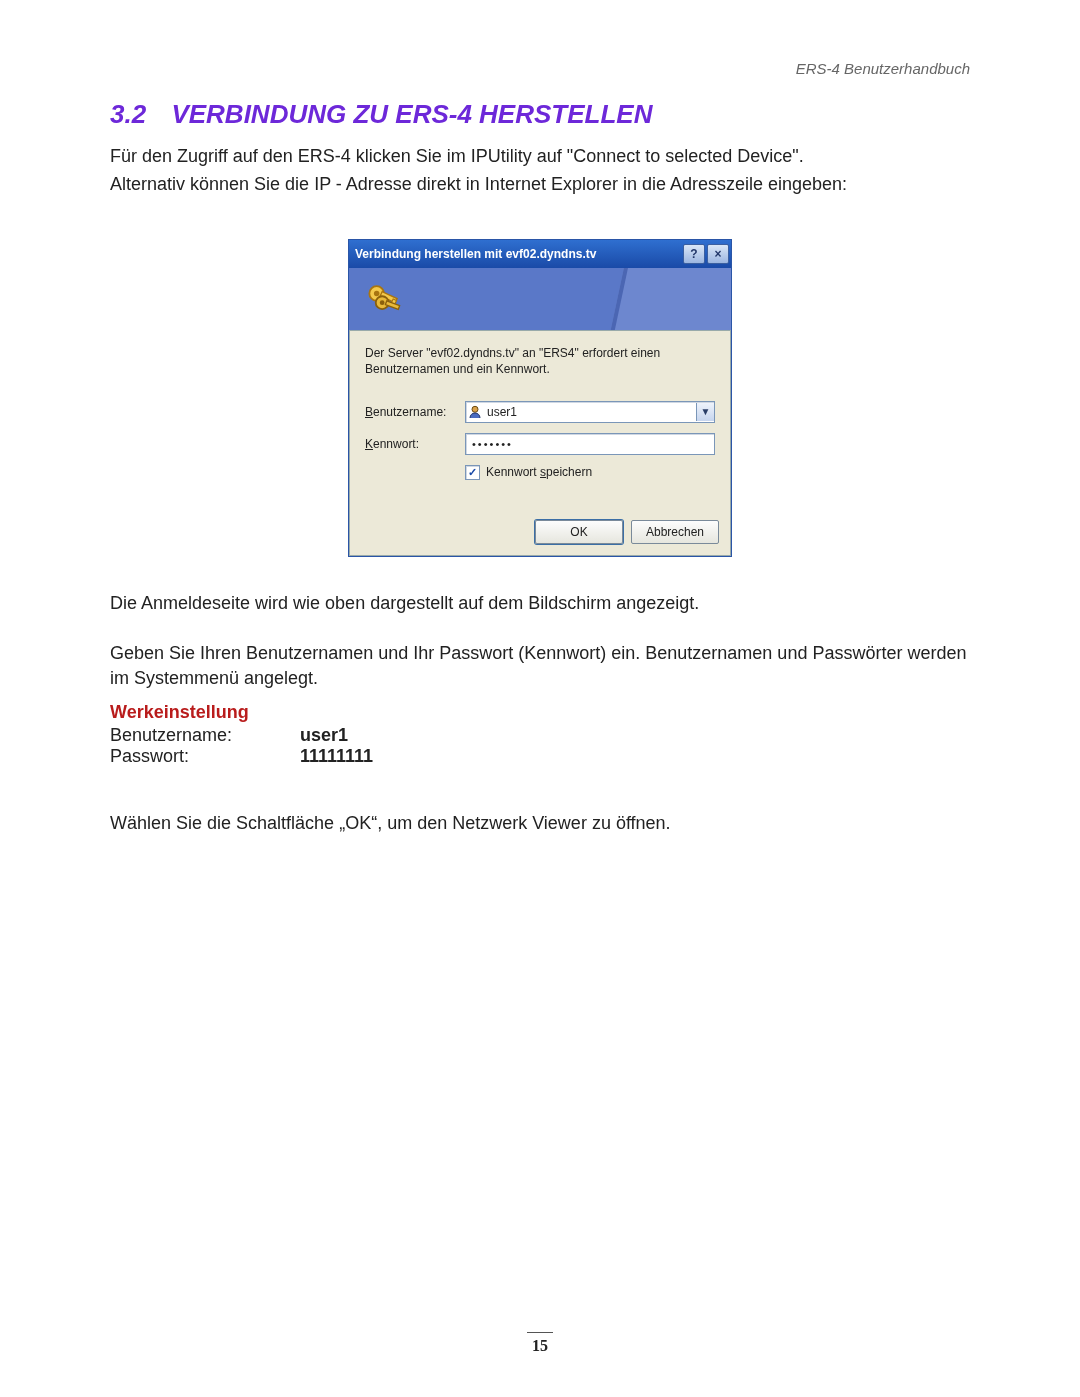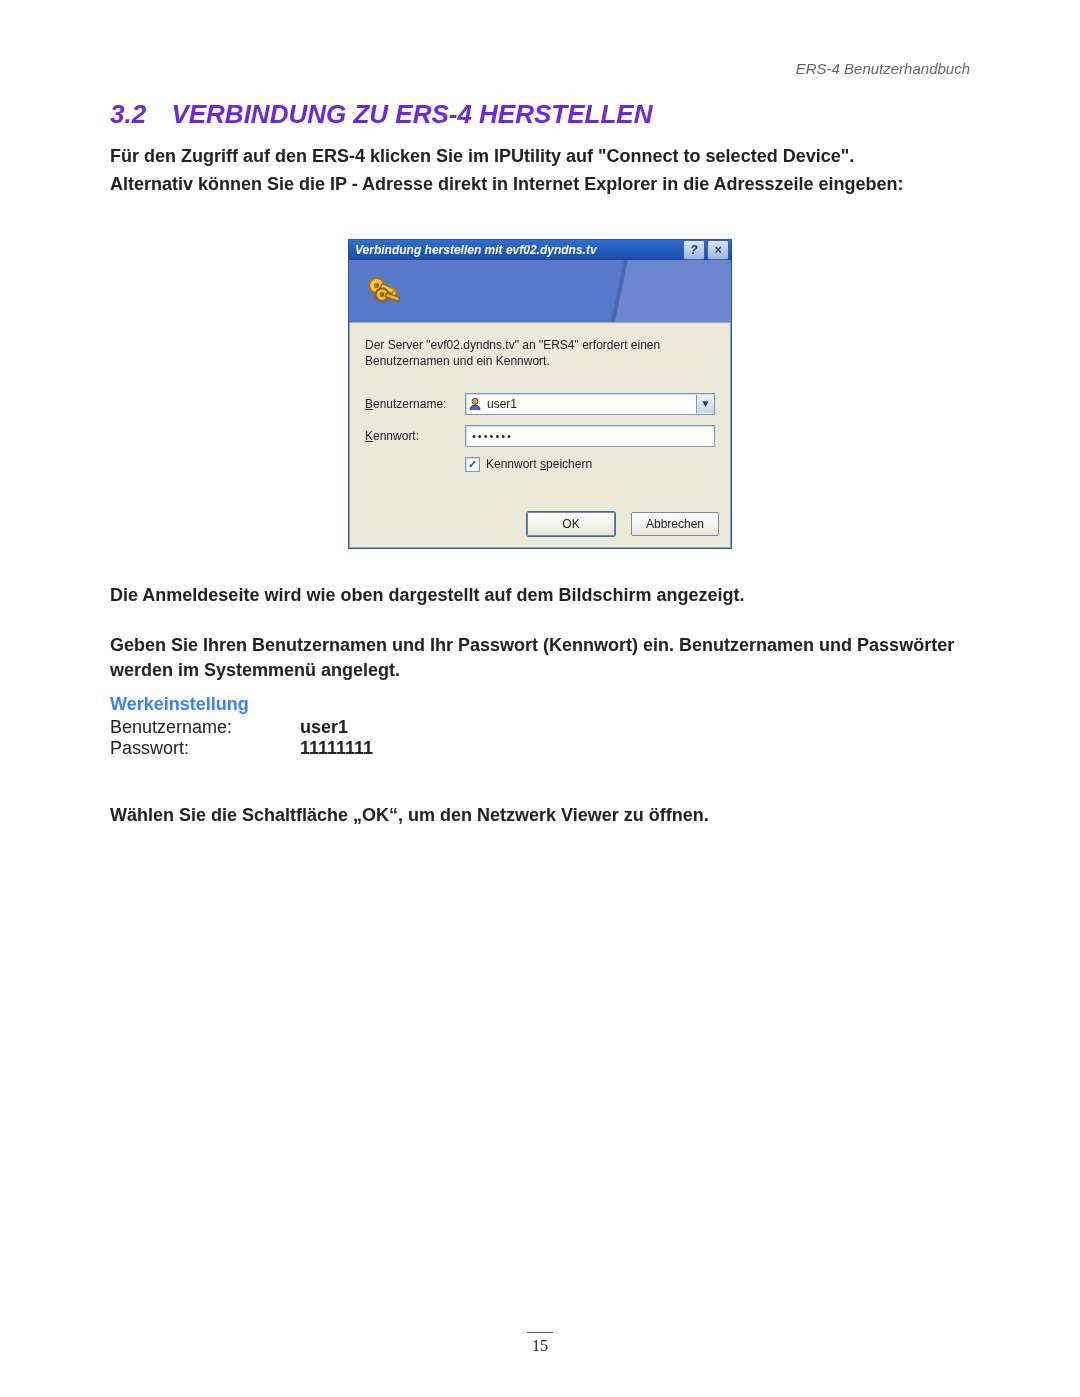--- a/index.html
+++ b/index.html
@@ -30,47 +30,45 @@
     font-weight: bold;
     color: #6d28d9;
     margin: 6px 0 14px 0;
     font-style: italic;
   }
   .section-title .num { margin-right: 18px; letter-spacing: 0; }
   .body-text {
     font-size: 18px;
     line-height: 1.35;
     margin: 0 0 4px 0;
-    font-weight: bold;
   }
   .para-gap { height: 22px; }
 
   
   .dialog-wrap {
     display: flex;
     justify-content: center;
     margin: 42px 0 34px 0;
   }
   .dialog {
     width: 382px;
     border: 1px solid #2a55a7;
     background: #ece9d8;
     font-family: Tahoma, Arial, sans-serif;
     box-shadow: 0 0 0 1px #9aa inset;
   }
   .titlebar {
-    height: 20px;
+    height: 28px;
     background: linear-gradient(to bottom, #2f6fd0 0%, #1a4aa7 100%);
     color: #fff;
     display: flex;
     align-items: center;
     font-size: 12px;
     font-weight: bold;
     padding: 0 2px 0 6px;
-    font-style: italic;
   }
   .titlebar .title-text { flex: 1; white-space: nowrap; overflow: hidden; }
   .titlebar .tb-btn {
     width: 20px; height: 18px;
     background: linear-gradient(to bottom,#d9e6f7,#9cb6e1);
     border: 1px solid #3b5fa0;
     border-radius: 2px;
     margin-left: 2px;
     color: #23386b;
     font-size: 12px;
@@ -145,52 +143,52 @@
     border: 1px solid #7a96b8;
     background: #fff;
     box-shadow: inset 1px 1px 0 #cfd7e2;
     display:flex;align-items:center;justify-content:center;
     font-size:11px; color:#1a4aa7; font-weight:bold;
   }
   .check-label .ul { text-decoration: underline; }
 
   .dlg-buttons {
     padding: 34px 12px 12px 12px;
-    display:flex; justify-content:flex-end; gap:16px;
+    display:flex; justify-content:flex-end; gap:8px;
   }
   .winbtn {
     width: 86px; height: 22px;
     border: 1px solid #7a8a9a;
     background: linear-gradient(to bottom,#fdfdfd,#e6e6de);
     font-size: 12px;
     display:flex; align-items:center; justify-content:center;
     border-radius: 2px;
   }
   .winbtn.default { box-shadow: 0 0 0 1px #3b6ea5; }
 
   .defs-row { display:flex; font-size:18px; }
   .defs-row .lab { width: 190px; }
   .defs-row .val { font-weight: bold; }
 
-  .subhead { font-weight: bold; font-size: 18px; margin-top: 12px; margin-bottom: 2px; color:#3b82f6; }
+  .subhead { font-weight: bold; font-size: 18px; margin-top: 12px; margin-bottom: 2px; color:#b91c1c; }
 
   .page-num-rule {
     position: absolute;
     bottom: 64px;
     left: 50%;
     width: 26px;
     border-top: 1px solid #555;
     transform: translateX(-50%);
   }
   .page-num {
     position: absolute;
     bottom: 42px;
     left: 0; right: 0;
     text-align: center;
-    font-weight: normal;
+    font-weight: bold;
     font-size: 16px;
     font-family: "Times New Roman", serif;
   }
 </style>
 </head>
 <body>
 
 <div class="page">
 
   <div class="running-head">ERS-4  Benutzerhandbuch</div>

